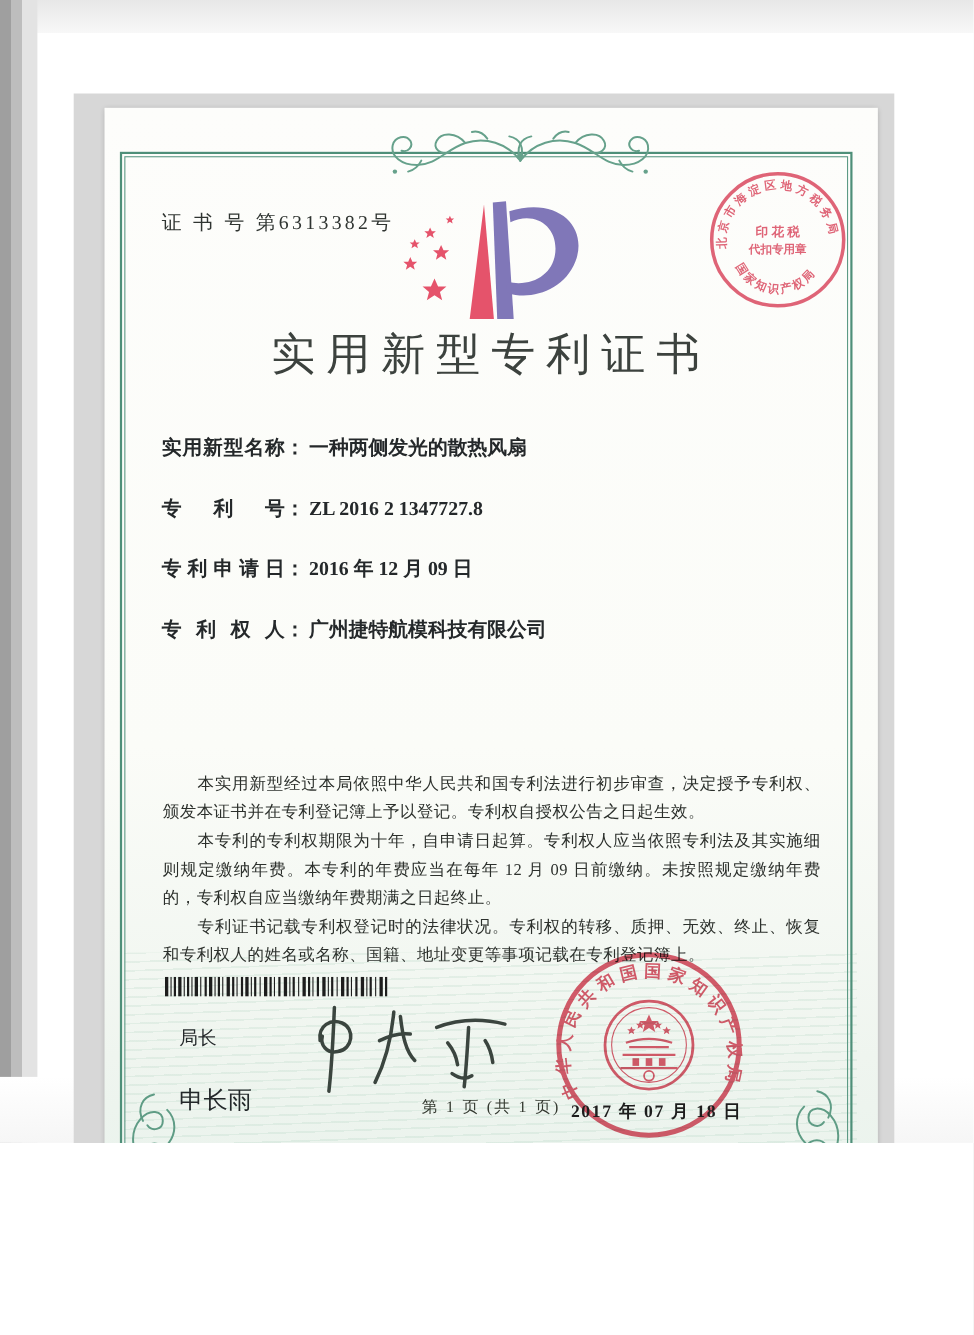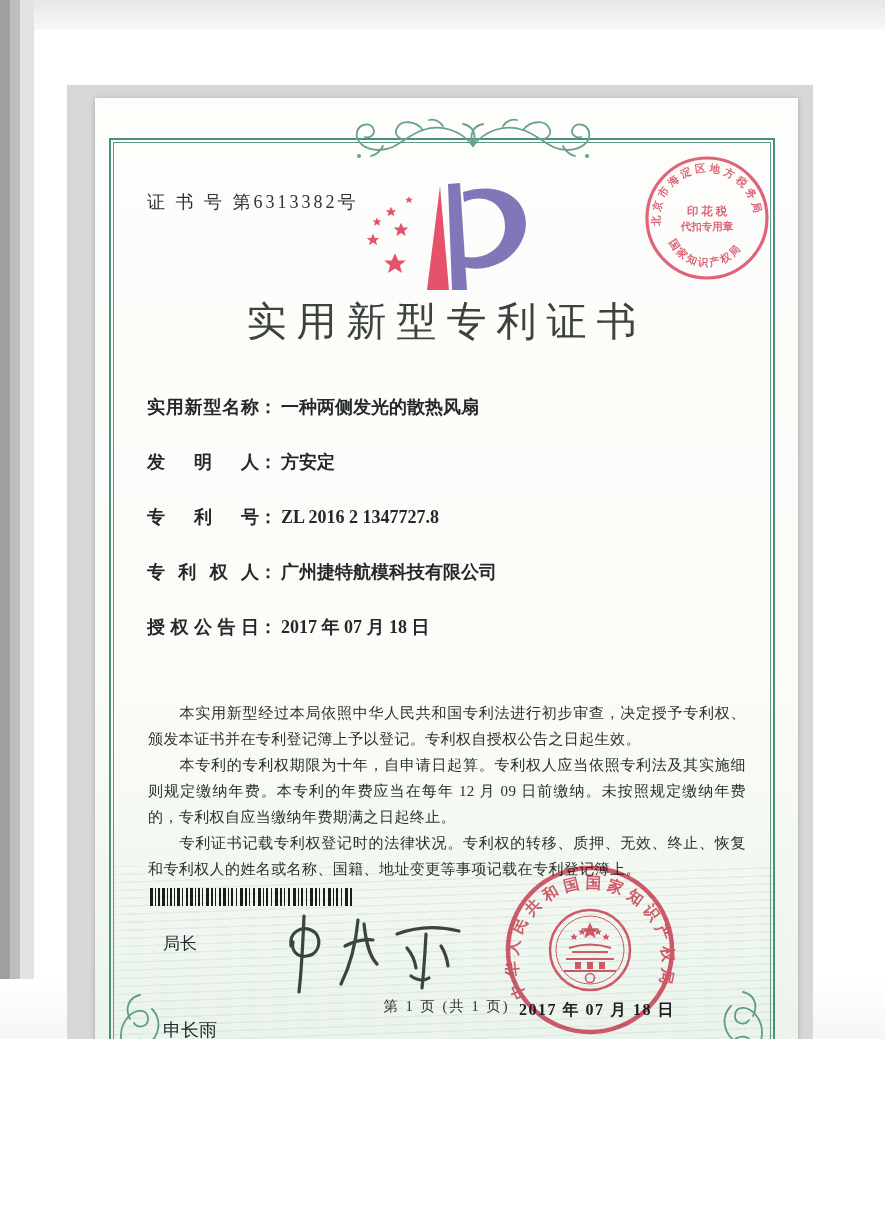--- a/index.html
+++ b/index.html
@@ -42,21 +42,21 @@
     font-size:40px;font-weight:400;letter-spacing:10px;color:#3c423e;}
   .fields{position:absolute;left:52px;top:300px;width:610px;display:flex;flex-direction:column;gap:37px;
     font-size:18px;color:#24282a;line-height:18px;font-weight:bold;}
   .f-label{display:inline-block;width:112px;text-align:justify;text-align-last:justify;text-justify:inter-character;}
   .f-colon{display:inline-block;margin:0 4px 0 0;}
   .paras{position:absolute;left:53px;top:602px;width:598px;font-size:15px;line-height:26px;
     color:#2c302c;text-align:justify;letter-spacing:.4px;}
   .paras p{margin:0;text-indent:2.1em;}
   .barcode{position:absolute;left:55px;top:790px;width:205px;height:18px;}
   .signer-title{position:absolute;left:68px;top:834px;font-size:17px;color:#23282a;}
-  .signer-name{position:absolute;left:68px;top:920px;font-size:18px;color:#23282a;}
+  .signer-name{position:absolute;left:68px;top:887px;font-size:22px;color:#23282a;}
   .signature{position:absolute;left:168px;top:806px;width:210px;height:100px;}
   .office-seal{position:absolute;left:407px;top:764px;width:176px;height:176px;opacity:.92;mix-blend-mode:multiply;}
   .seal-date{position:absolute;left:424px;top:902px;width:180px;font-size:16px;font-weight:600;
     letter-spacing:1.5px;color:#1d1d1d;z-index:5;}
   .page-footer{position:absolute;left:0;top:899px;width:100%;text-align:center;
     font-size:14.5px;letter-spacing:2px;color:#33382f;}
   .hidden-defs{position:absolute;width:0;height:0;overflow:hidden;}
 </style>
 </head>
 <body>
@@ -145,30 +145,27 @@
       <text y="12" text-anchor="middle" font-size="10.5" font-weight="700" fill="#dd5066">代扣专用章</text>
     </svg>
 
     <h1 class="title">实用新型专利证书</h1>
 
     <div class="fields">
       <div>
         <span class="f-label">实用新型名称</span><span class="f-colon">：</span><span>一种两侧发光的散热风扇</span>
       </div>
       <div>
-        <span class="f-label">发明人</span><span class="f-colon">：</span><span>方安定</span>
-      </div>
-      <div>
         <span class="f-label">专利号</span><span class="f-colon">：</span><span>ZL 2016 2 1347727.8</span>
       </div>
       <div>
+        <span class="f-label">专利申请日</span><span class="f-colon">：</span><span>2016 年 12 月 09 日</span>
+      </div>
+      <div>
         <span class="f-label">专利权人</span><span class="f-colon">：</span><span>广州捷特航模科技有限公司</span>
-      </div>
-      <div>
-        <span class="f-label">授权公告日</span><span class="f-colon">：</span><span>2017 年 07 月 18 日</span>
       </div>
     </div>
 
     <div class="paras">
       <p>本实用新型经过本局依照中华人民共和国专利法进行初步审查，决定授予专利权、颁发本证书并在专利登记簿上予以登记。专利权自授权公告之日起生效。</p>
       <p>本专利的专利权期限为十年，自申请日起算。专利权人应当依照专利法及其实施细则规定缴纳年费。本专利的年费应当在每年 12 月 09 日前缴纳。未按照规定缴纳年费的，专利权自应当缴纳年费期满之日起终止。</p>
       <p>专利证书记载专利权登记时的法律状况。专利权的转移、质押、无效、终止、恢复和专利权人的姓名或名称、国籍、地址变更等事项记载在专利登记簿上。</p>
     </div>
 
     <svg class="barcode" viewBox="0 0 205 18" preserveAspectRatio="none">

